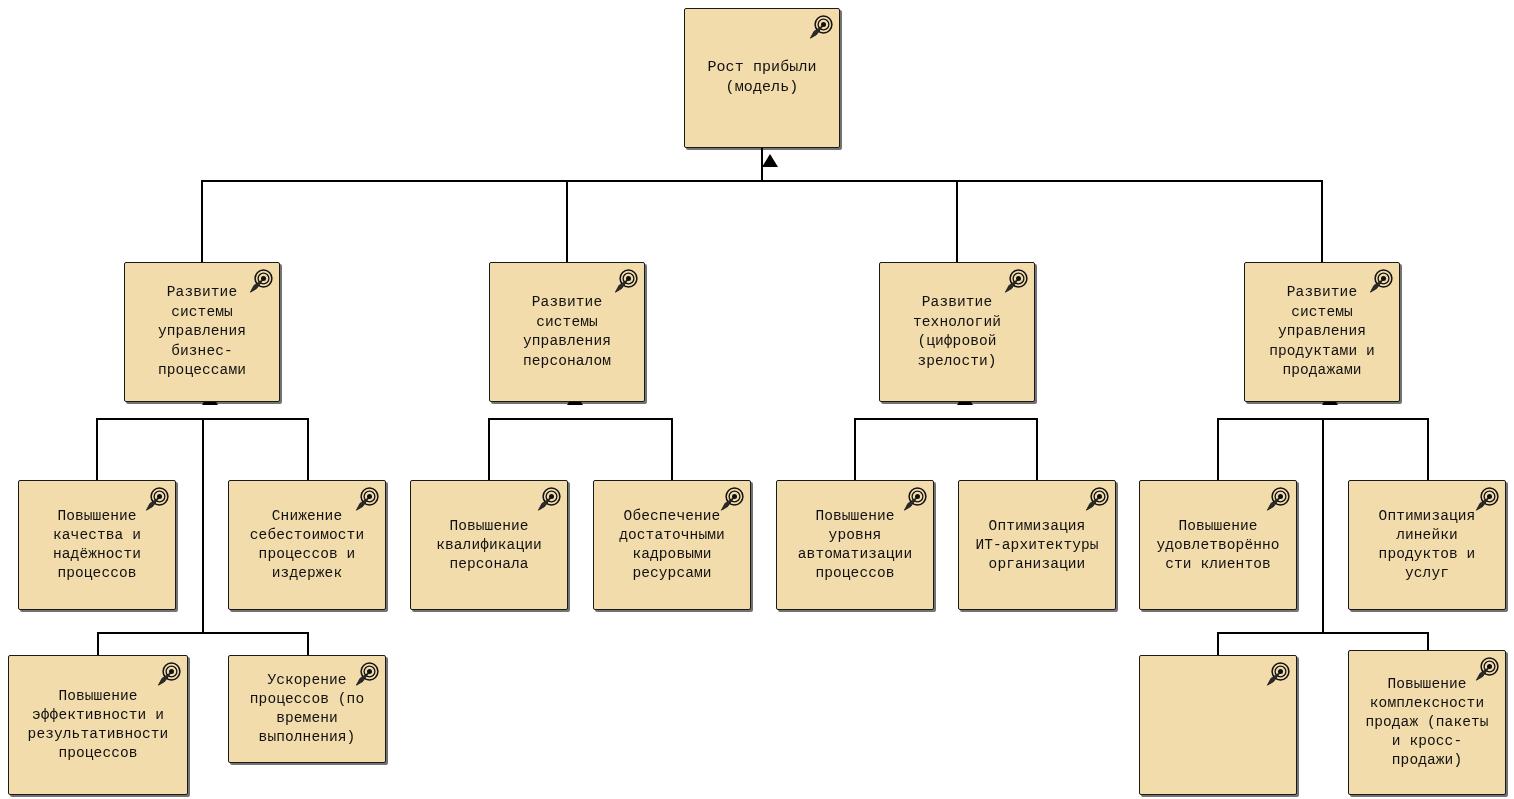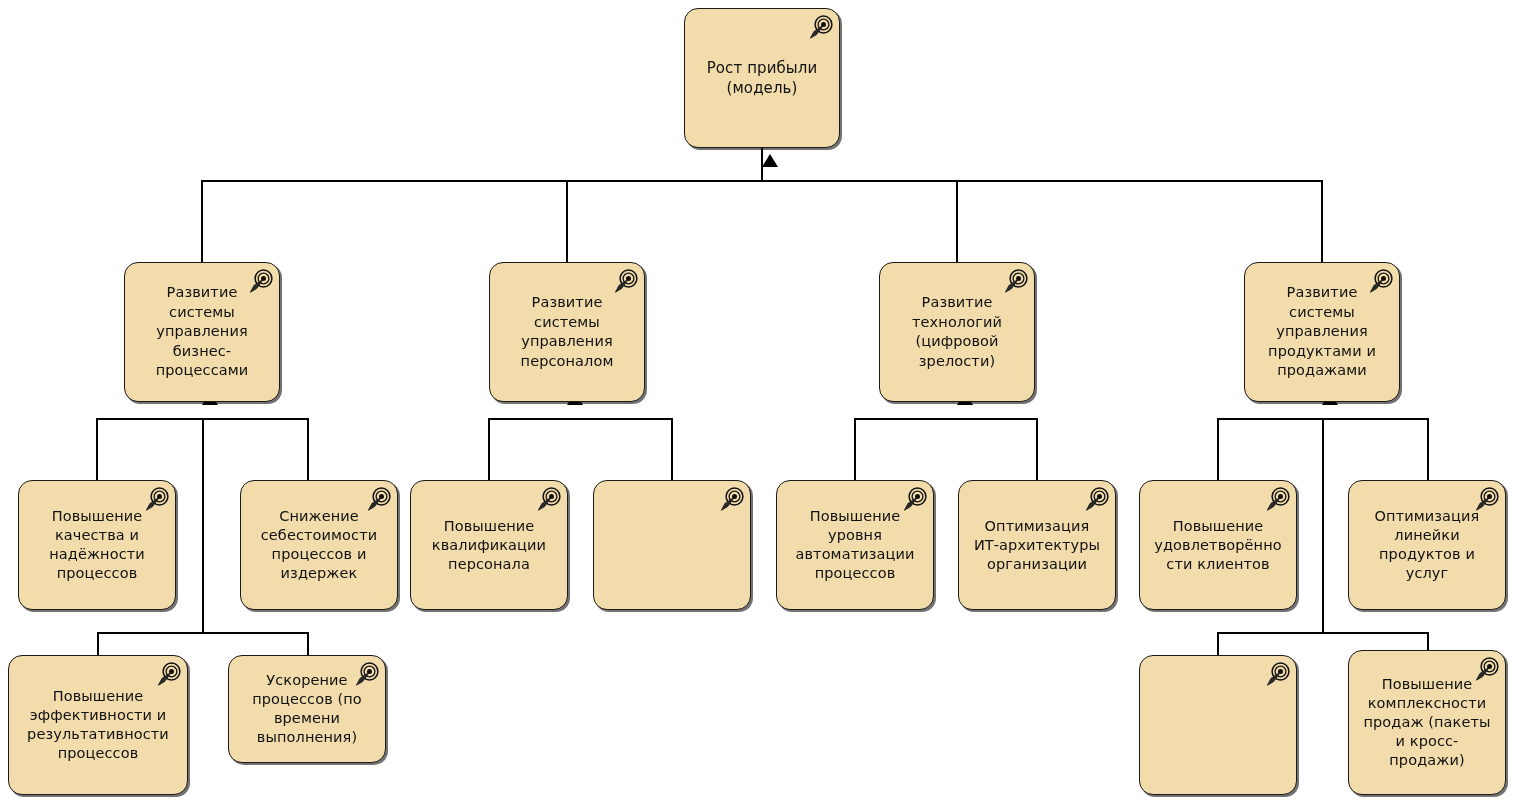--- a/index.html
+++ b/index.html
@@ -14,25 +14,26 @@
     height: 799px;
     background: #ffffff;
     overflow: hidden;
     font-family: "DejaVu Sans", "Liberation Sans", sans-serif;
   }
   
   .node {
     position: absolute;
     background: #f2dcac;
     border: 1.6px solid #1a1a1a;
-    border-radius: 14px;
+    border-radius: 2px;
     display: flex;
     align-items: center;
     justify-content: center;
     box-shadow: 2px 2px 0 0 rgba(0,0,0,0.55);
+    font-family: Liberation Mono, monospace;
   }
   .node-label {
     display: block;
     width: 100%;
     padding: 0 7px;
     text-align: center;
     color: #111111;
     font-size: 14.5px;
     line-height: 19px;
     white-space: pre-line;
@@ -206,21 +207,21 @@
             <circle cx="19.5" cy="10.5" r="5.4" fill="#f2dcac" stroke="#111" stroke-width="1.3"></circle>
             <circle cx="19.5" cy="10.5" r="2.5" fill="#111"></circle>
             <path d="M19.6 10.9 L10.0 17.4 L6.4 24.2 L12.6 20.6 Z" fill="#2b2b2b" stroke="#111" stroke-width="0.8" stroke-linejoin="round"></path>
           </svg>
         </span>
         <span class="node-label">Повышение
 качества и
 надёжности
 процессов</span>
       </div>
-      <div class="node lvl3" style="left: 240px; top: 480px; width: 158px; height: 130px;">
+      <div class="node lvl3" style="left: 228px; top: 480px; width: 158px; height: 130px;">
         <span class="goal-icon">
           <svg viewBox="0 0 30 30" xmlns="http://www.w3.org/2000/svg">
             <circle cx="19.5" cy="10.5" r="8.4" fill="#f2dcac" stroke="#111" stroke-width="1.5"></circle>
             <circle cx="19.5" cy="10.5" r="5.4" fill="#f2dcac" stroke="#111" stroke-width="1.3"></circle>
             <circle cx="19.5" cy="10.5" r="2.5" fill="#111"></circle>
             <path d="M19.6 10.9 L10.0 17.4 L6.4 24.2 L12.6 20.6 Z" fill="#2b2b2b" stroke="#111" stroke-width="0.8" stroke-linejoin="round"></path>
           </svg>
         </span>
         <span class="node-label">Снижение
 себестоимости
@@ -242,20 +243,24 @@
       </div>
       <div class="node lvl3" style="left: 593px; top: 480px; width: 158px; height: 130px;">
         <span class="goal-icon">
           <svg viewBox="0 0 30 30" xmlns="http://www.w3.org/2000/svg">
             <circle cx="19.5" cy="10.5" r="8.4" fill="#f2dcac" stroke="#111" stroke-width="1.5"></circle>
             <circle cx="19.5" cy="10.5" r="5.4" fill="#f2dcac" stroke="#111" stroke-width="1.3"></circle>
             <circle cx="19.5" cy="10.5" r="2.5" fill="#111"></circle>
             <path d="M19.6 10.9 L10.0 17.4 L6.4 24.2 L12.6 20.6 Z" fill="#2b2b2b" stroke="#111" stroke-width="0.8" stroke-linejoin="round"></path>
           </svg>
         </span>
+        <span class="node-label">Обеспечение
+достаточными
+кадровыми
+ресурсами</span>
       </div>
       <div class="node lvl3" style="left: 776px; top: 480px; width: 158px; height: 130px;">
         <span class="goal-icon">
           <svg viewBox="0 0 30 30" xmlns="http://www.w3.org/2000/svg">
             <circle cx="19.5" cy="10.5" r="8.4" fill="#f2dcac" stroke="#111" stroke-width="1.5"></circle>
             <circle cx="19.5" cy="10.5" r="5.4" fill="#f2dcac" stroke="#111" stroke-width="1.3"></circle>
             <circle cx="19.5" cy="10.5" r="2.5" fill="#111"></circle>
             <path d="M19.6 10.9 L10.0 17.4 L6.4 24.2 L12.6 20.6 Z" fill="#2b2b2b" stroke="#111" stroke-width="0.8" stroke-linejoin="round"></path>
           </svg>
         </span>

